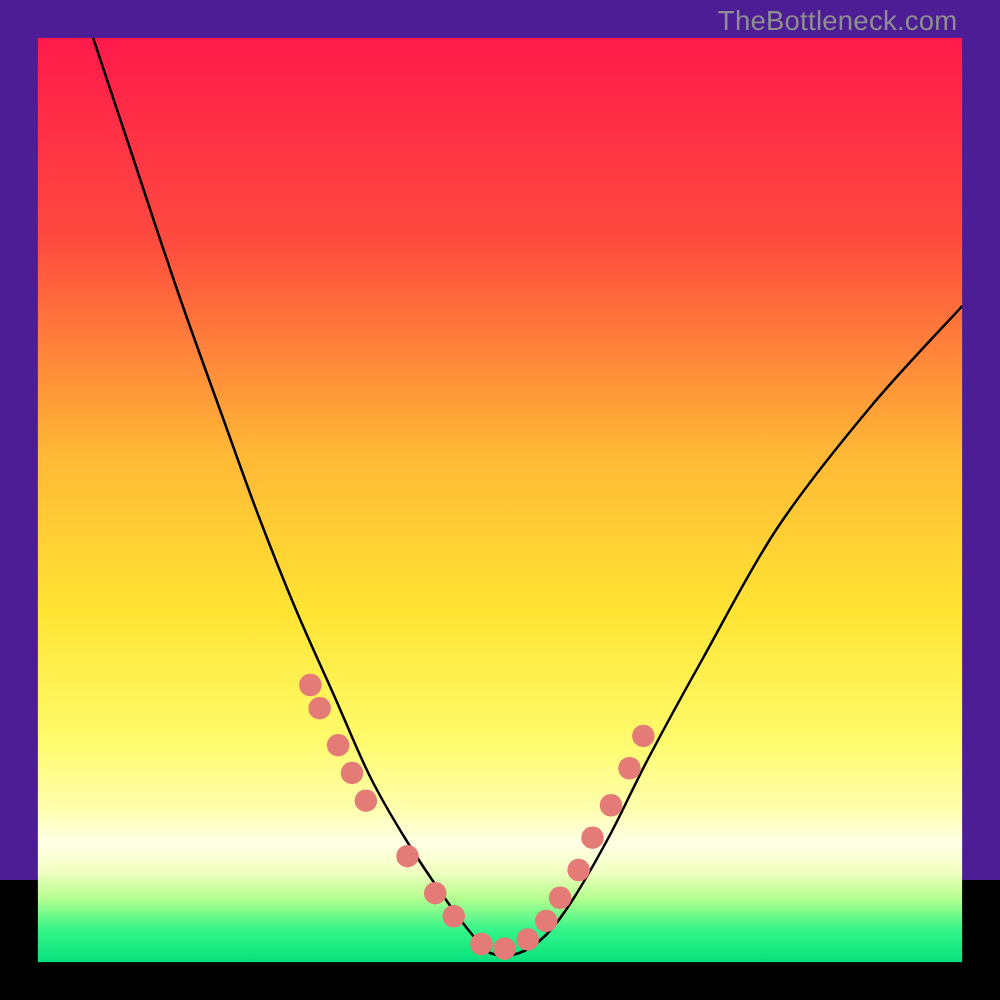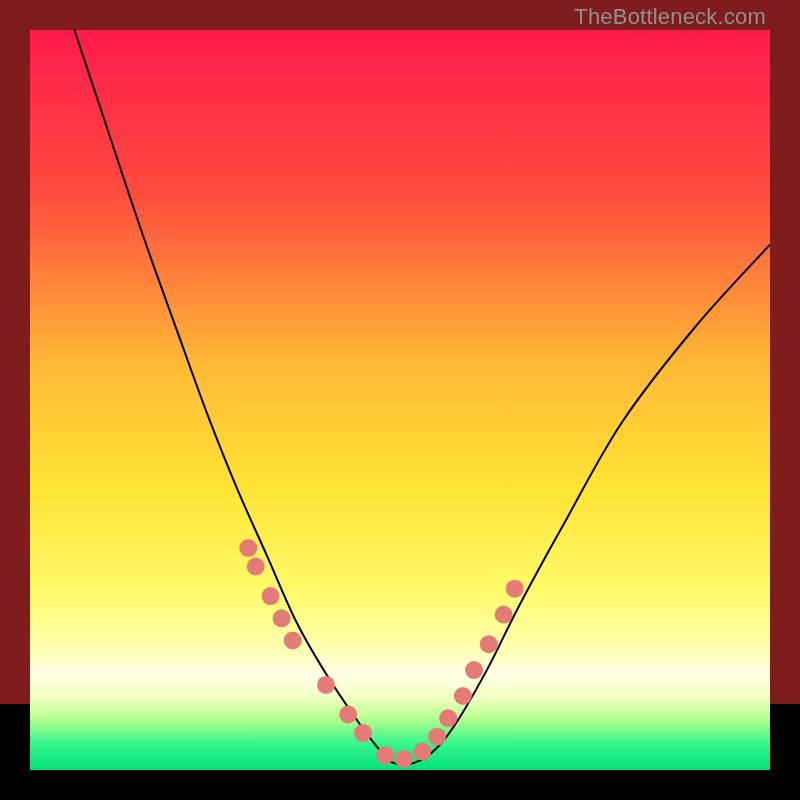--- a/index.html
+++ b/index.html
@@ -9,21 +9,21 @@
     height: 800px;
     background: #000;
     overflow: hidden;
   }
   .frame {
     position: absolute;
     left: 0;
     top: 0;
     width: 800px;
     height: 704px;
-    background: #7f1d1d;
+    background: #4c1d95;
   }
   .plot {
     position: absolute;
     left: 30px;
     top: 30px;
     width: 740px;
     height: 740px;
     overflow: hidden;
   }
   .gradient {

